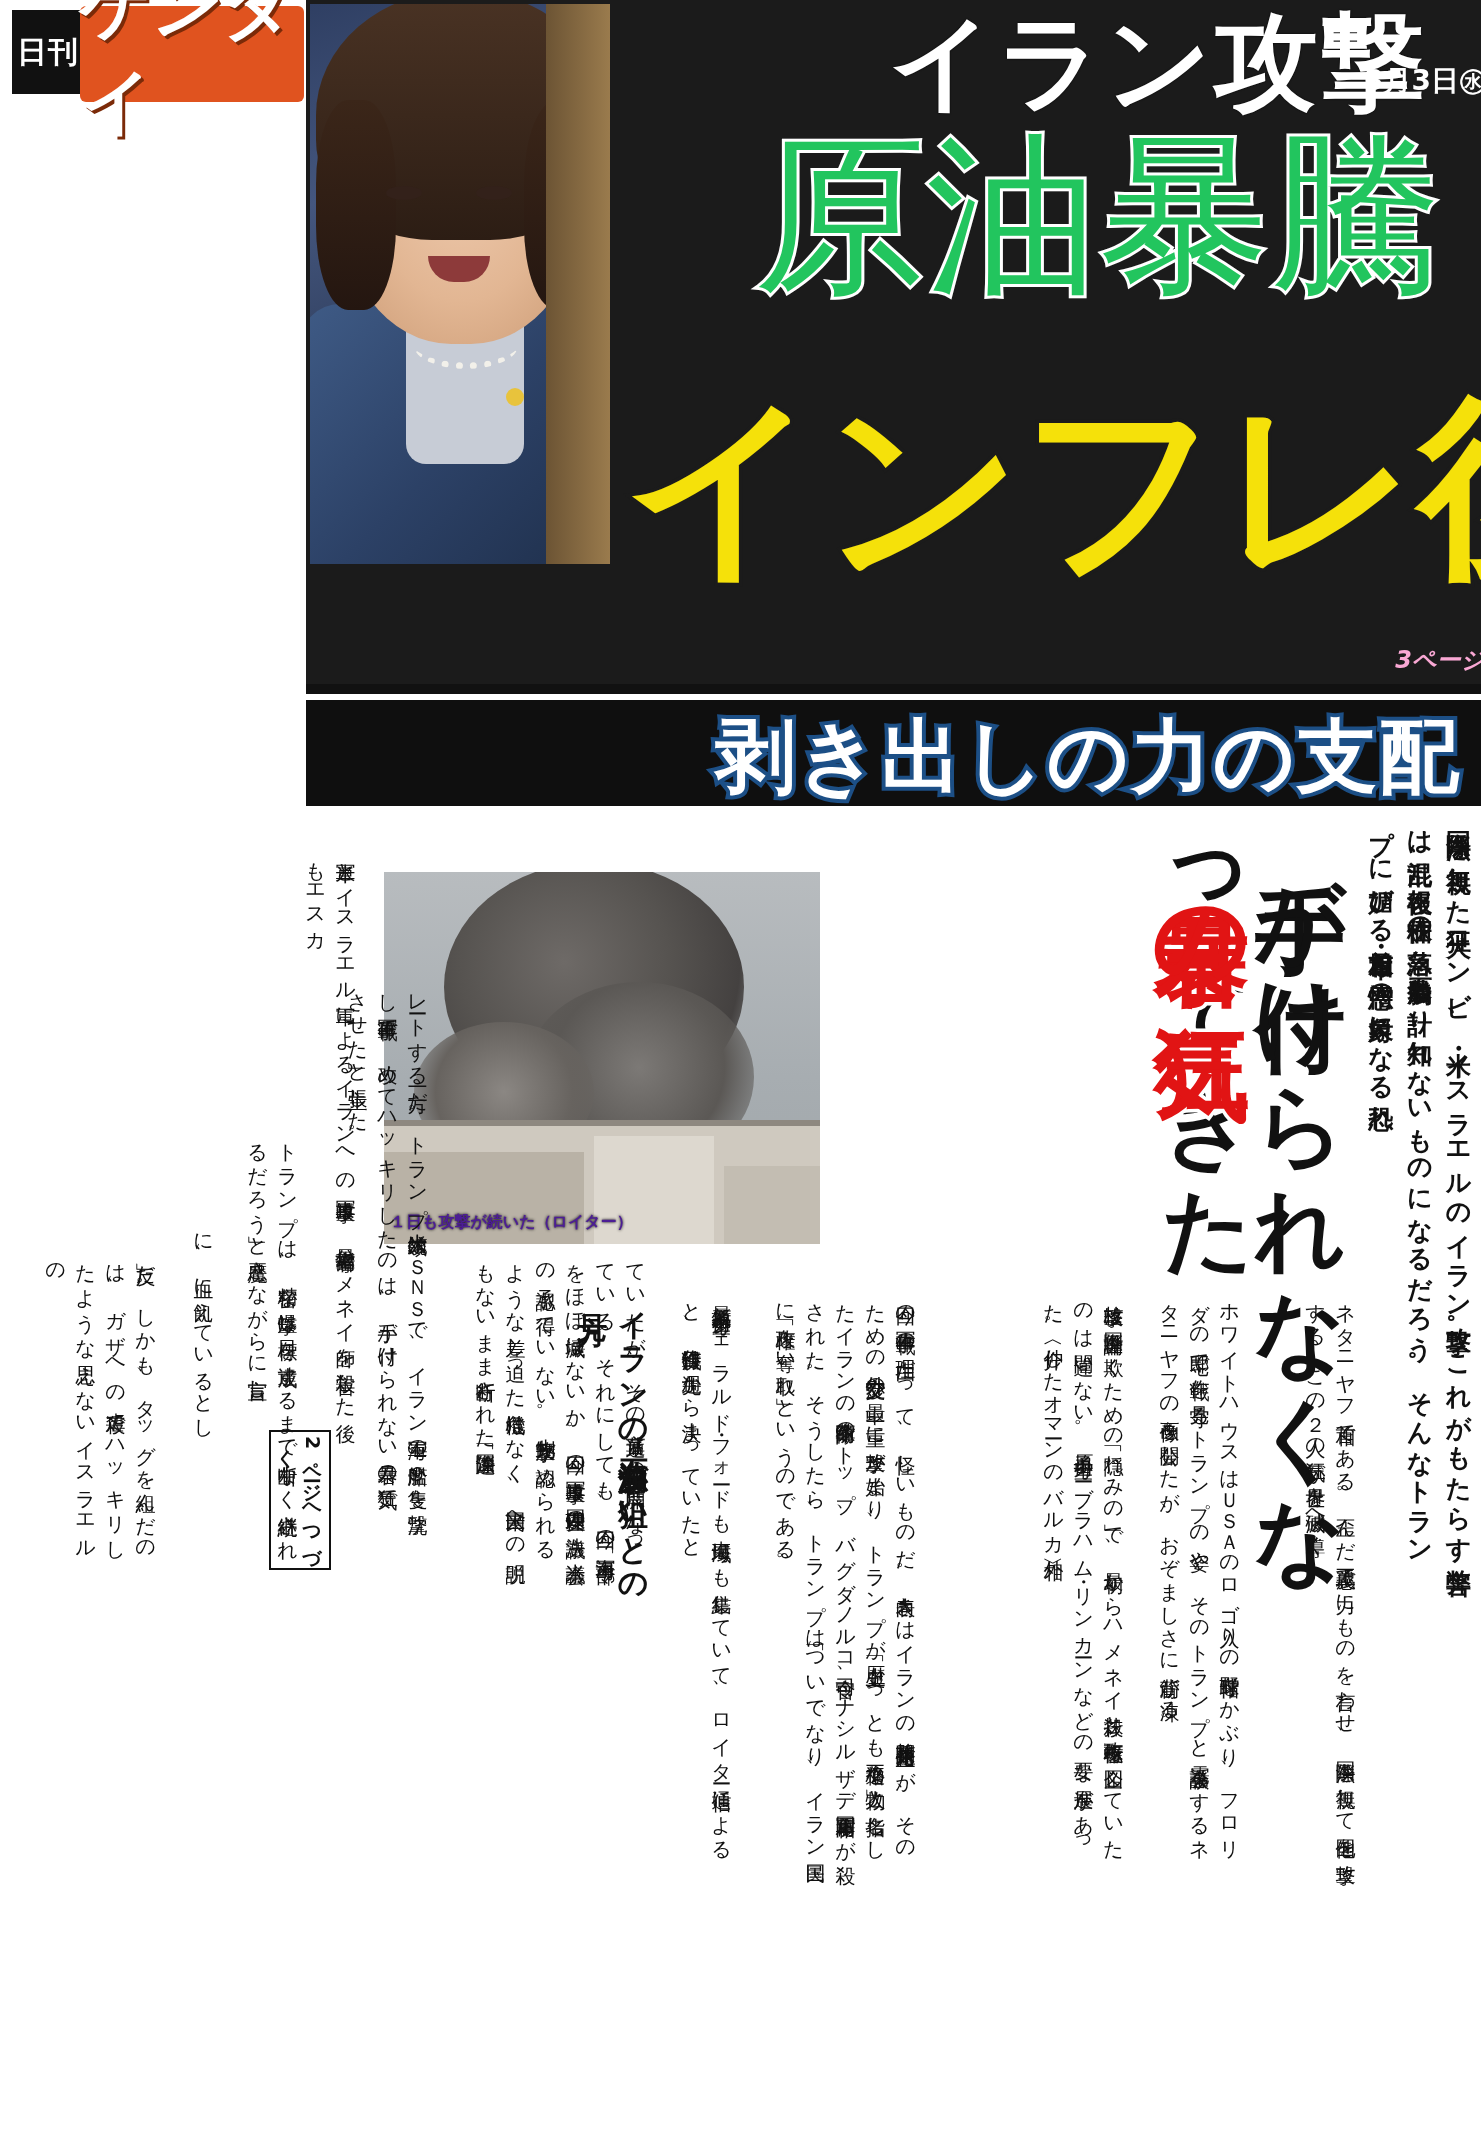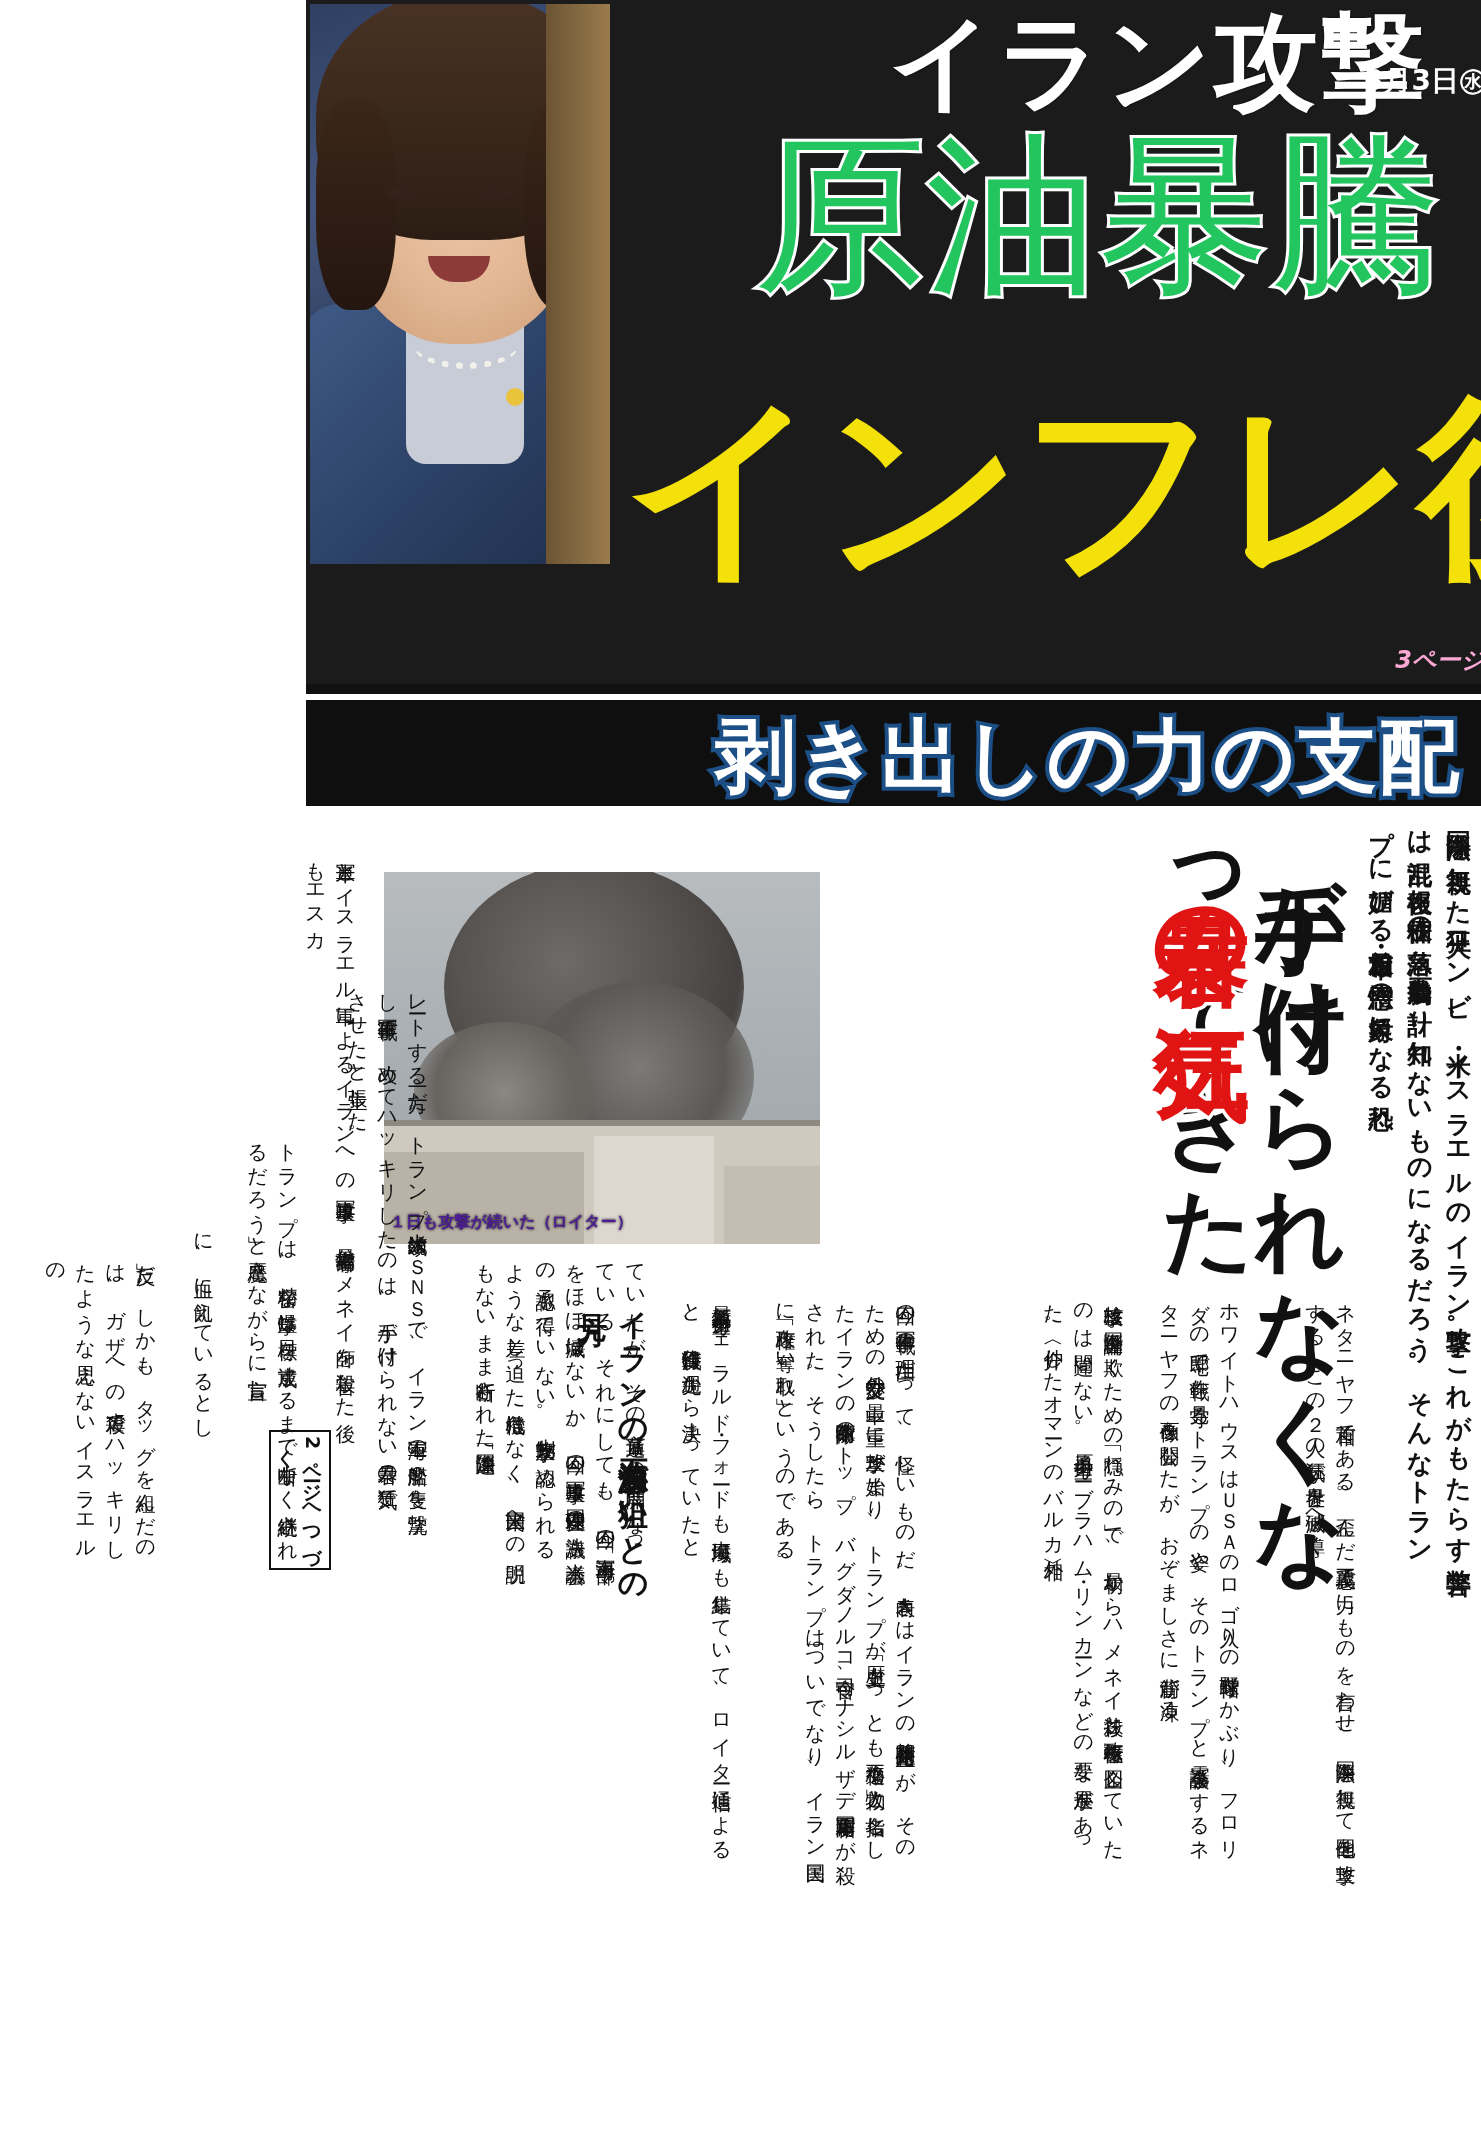--- a/index.html
+++ b/index.html
@@ -93,20 +93,24 @@
   .subhead{position:absolute;writing-mode:vertical-rl;font-weight:bold;font-size:30px;color:#111;
        letter-spacing:2px;}
   .contd{position:absolute;writing-mode:vertical-rl;font-weight:bold;font-size:19px;color:#111;
        border:2px solid #111;padding:4px 3px;}
 </style>
 </head>
 <body>
 
 <div class="page">
 
+  <div class="masthead">
+    <div class="nikkan">日刊</div>
+    <div class="gendai">ゲンダイ</div>
+  </div>
 
   <div class="hero">
     <div class="hero-photo">
       <div class="jacket"></div>
       <div class="scarf"></div>
       <div class="face"></div>
       <div class="hair"></div>
       <div class="hair2"></div>
       <div class="hair3"></div>
       <div class="eye" style="left:76px;top:182px;"></div>

